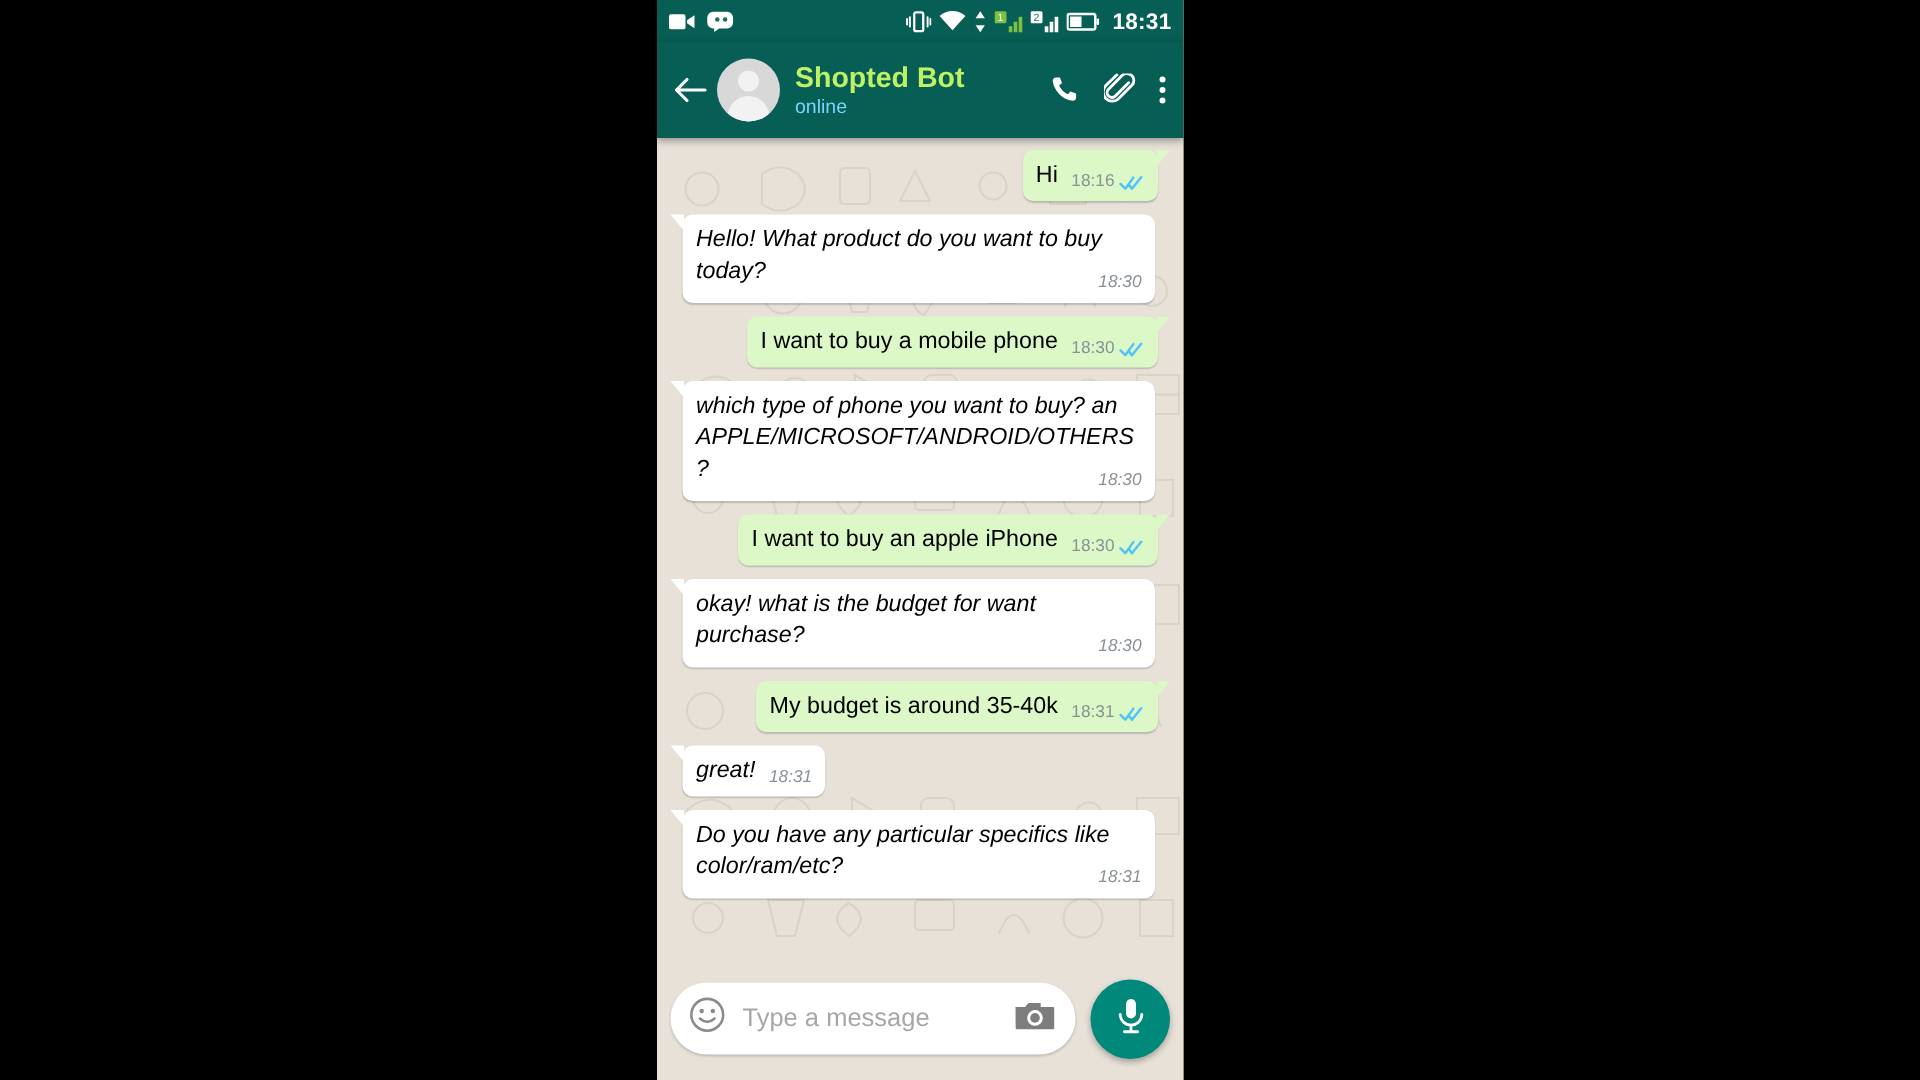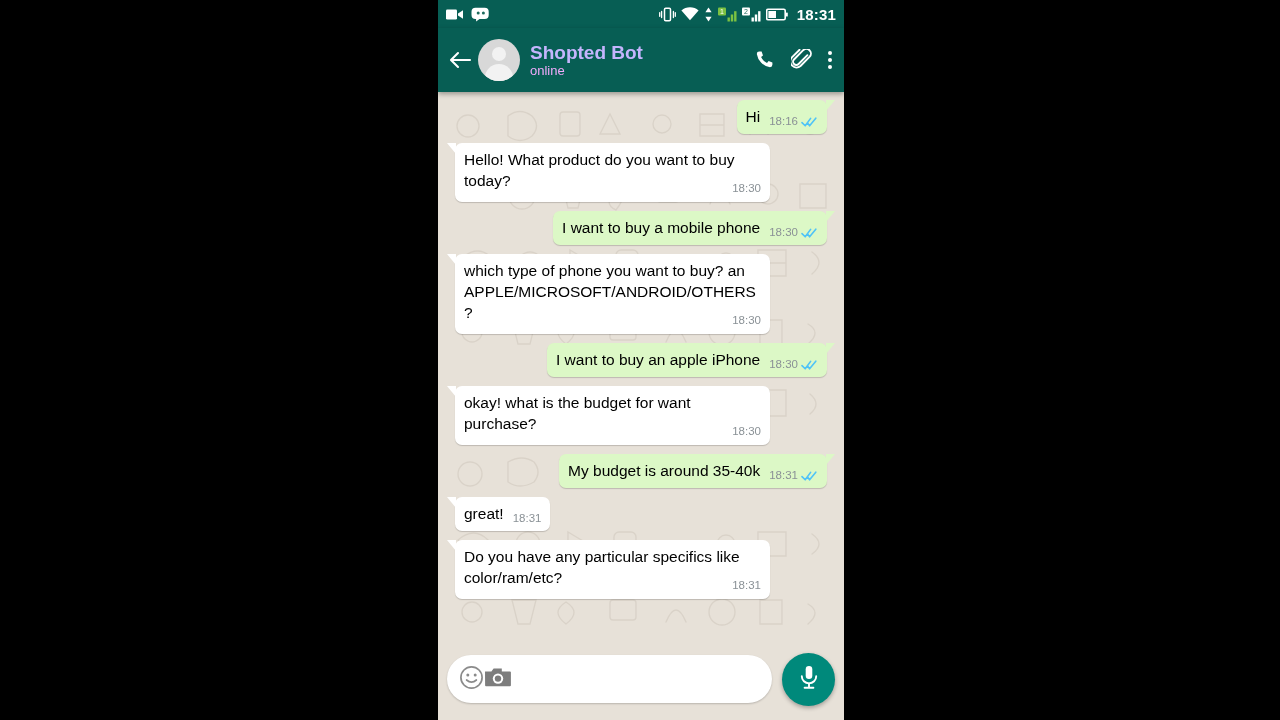--- a/index.html
+++ b/index.html
@@ -17,21 +17,21 @@
     width: 1280px;
     height: 720px;
     background: #000000;
   }
 
   
   #phone {
     position: absolute;
     left: 438px;
     top: 0;
-    width: 406px;
+    width: 351px;
     height: 720px;
     background: #e7e1d8;
     overflow: hidden;
     display: flex;
     flex-direction: column;
   }
 
   
   .status-bar {
     height: 28px;
@@ -99,28 +99,28 @@
   }
   .title-block {
     margin-left: 10px;
     display: flex;
     flex-direction: column;
     justify-content: center;
     flex: 1 1 auto;
     min-width: 0;
   }
   .chat-title {
-    color: #c4b5fd;
+    color: #bef264;
     font-size: 19px;
     font-weight: bold;
     line-height: 21px;
     white-space: nowrap;
   }
   .chat-status {
-    color: #f0abfc;
+    color: #7dd3fc;
     font-size: 13px;
     line-height: 16px;
   }
   .header-actions {
     display: flex;
     align-items: center;
     gap: 16px;
     flex: 0 0 auto;
     padding-right: 2px;
   }
@@ -157,21 +157,21 @@
     position: relative;
     max-width: 315px;
     border-radius: 7px;
     padding: 6px 9px 5px 9px;
     font-size: 15.5px;
     line-height: 21px;
     color: #000000;
     box-shadow: 0 1px 1px rgba(0,0,0,.18);
     word-wrap: break-word;
   }
-  .bubble.in  { background: #ffffff; margin-left: 9px; }
+  .bubble.in  { background: #ffffff; margin-left: 9px; font-style: italic; }
   .bubble.out { background: #dcf8c6; margin-right: 9px; }
 
   
   .bubble.in::before {
     content: "";
     position: absolute;
     left: -8px; top: 0;
     width: 0; height: 0;
     border-top: 0 solid transparent;
     border-right: 9px solid #ffffff;
@@ -503,20 +503,21 @@
     <div class="composer">
       <div class="input-pill">
         <span>
           <svg width="25" height="25" viewBox="0 0 25 25">
             <circle cx="12.5" cy="12.5" r="10.6" fill="none" stroke="#8b8b8b" stroke-width="1.7"></circle>
             <circle cx="8.8" cy="10" r="1.5" fill="#8b8b8b"></circle>
             <circle cx="16.2" cy="10" r="1.5" fill="#8b8b8b"></circle>
             <path d="M7.6 15 q4.9 4.4 9.8 0" stroke="#8b8b8b" stroke-width="1.7" fill="none" stroke-linecap="round"></path>
           </svg>
         </span>
+        <span class="placeholder">Type a message</span>
         <span>
           <svg width="27" height="22" viewBox="0 0 27 22">
             <path d="M1 5.4 h6.4 l2.2 -2.8 h8.2 l0 2.8 h8.2 a0.9 0.9 0 0 1 0.9 0.9 v13 a0.9 0.9 0 0 1 -0.9 0.9 h-24 a0.9 0.9 0 0 1 -0.9 -0.9 z" fill="#7d7d7d"></path>
             <circle cx="14" cy="12.6" r="5.2" fill="#ffffff"></circle>
             <circle cx="14" cy="12.6" r="3.2" fill="#7d7d7d"></circle>
           </svg>
         </span>
       </div>
       <div class="mic-btn">
         <span>

